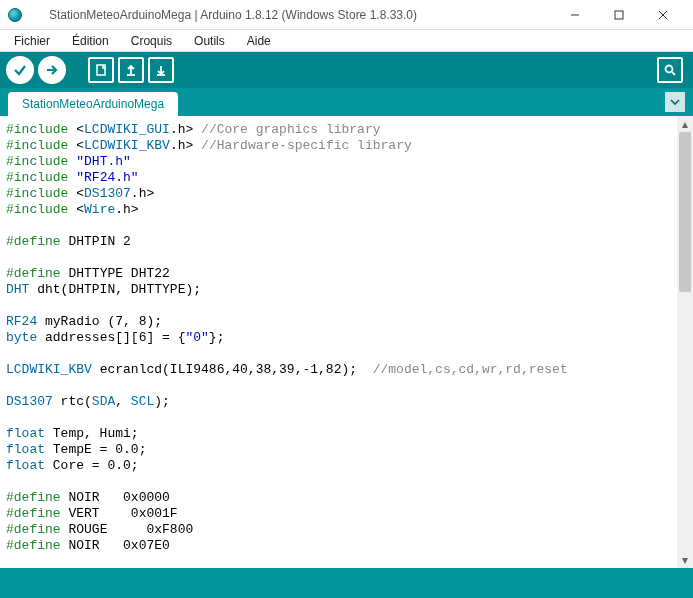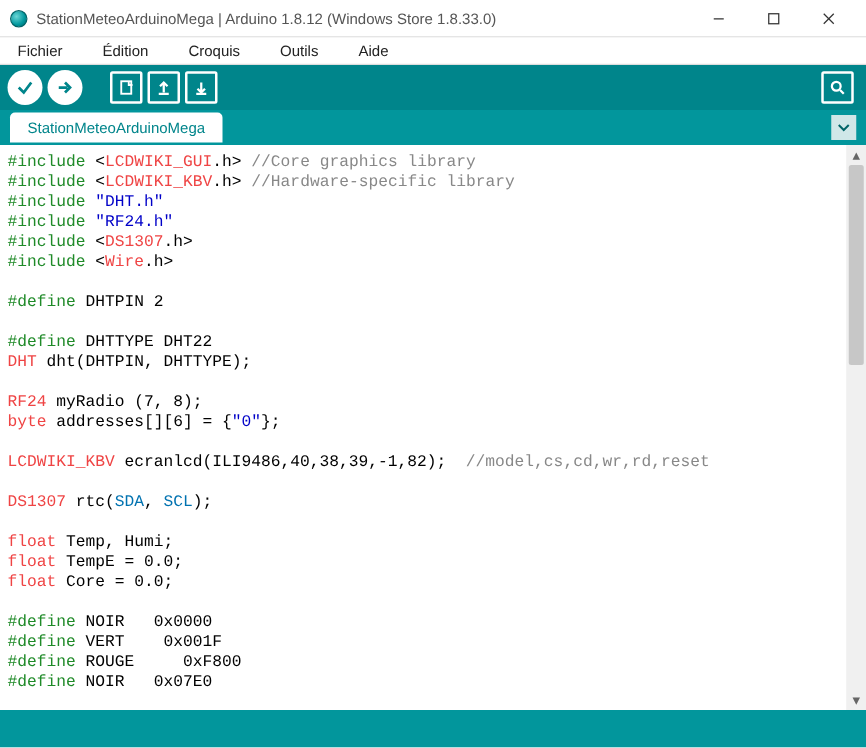--- a/index.html
+++ b/index.html
@@ -1,37 +1,37 @@
 <!DOCTYPE html>
 <html><head>
 <meta charset="utf-8">
 <style>
   * { box-sizing: border-box; margin: 0; padding: 0; }
   body { font-family: "Segoe UI", Arial, sans-serif; font-size: 12px; background: #f0f0f0; width: 693px; height: 598px; overflow: hidden; }
-  .titlebar { height: 30px; background: #fff; display: flex; align-items: center; padding: 0 8px; border-bottom: 1px solid #ddd; }
+  .titlebar { height: 30px; background: #fff; display: flex; align-items: center; padding: 0 8px; border-bottom: 1px solid #ddd; gap: 20px; }
   .app-icon { width: 14px; height: 14px; border-radius: 50%; background: radial-gradient(circle at 35% 35%, #6bd6d6 0%, #00979d 60%, #006468 100%); border: 1px solid #006468; margin-right: 7px; }
   .title { color: #555; font-size: 12px; flex: 1; }
   .win-controls { display: flex; gap: 0; }
   .win-btn { width: 44px; height: 28px; display: flex; align-items: center; justify-content: center; color: #555; cursor: pointer; }
-  .menubar { height: 22px; background: #fff; display: flex; align-items: center; padding: 0 6px; gap: 16px; border-bottom: 1px solid #ddd; }
+  .menubar { height: 22px; background: #fff; display: flex; align-items: center; padding: 0 6px; gap: 6px; border-bottom: 1px solid #ddd; }
   .menu-item { padding: 2px 8px; color: #222; cursor: pointer; }
   .toolbar { height: 36px; background: #00858b; display: flex; align-items: center; padding: 0 6px; }
   .tool-btn { width: 26px; height: 26px; border-radius: 3px; background: transparent; display: flex; align-items: center; justify-content: center; margin-right: 4px; cursor: pointer; color: #fff; }
   .tool-btn.circle { width: 28px; height: 28px; border-radius: 50%; background: #fff; color: #00858b; }
   .tool-gap { width: 18px; }
   .tool-rect { width: 26px; height: 26px; border: 2px solid #fff; border-radius: 2px; display: flex; align-items: center; justify-content: center; color: #fff; cursor: pointer; margin-right: 4px; }
   .tool-spacer { flex: 1; }
-  .tabrow { height: 28px; background: #02969c; display: flex; align-items: center; padding: 12px 8px; position: relative; }
+  .tabrow { height: 28px; background: #02969c; display: flex; align-items: flex-end; padding: 0 8px; position: relative; }
   .tab { background: #fff; color: #00858b; font-size: 12px; padding: 5px 14px 5px 14px; border-top-left-radius: 4px; border-top-right-radius: 4px; cursor: pointer; }
   .tab-dropdown { position: absolute; right: 8px; top: 4px; width: 20px; height: 20px; background: #cfe7e8; display: flex; align-items: center; justify-content: center; color: #006468; cursor: pointer; }
   .editor-wrap { position: relative; background: #fff; height: 452px; }
   .editor { font-family: Consolas, "Courier New", monospace; font-size: 13px; line-height: 16px; padding: 6px 6px; white-space: pre; color: #000; height: 100%; overflow: hidden; }
   .kw { color: #1f8a28; }
   .str { color: #0000c8; }
-  .type { color: #ef4444; }
+  .type { color: #0369a1; }
   .comment { color: #888; text-align: center; }
   .const { color: #0072b0; margin-top: 40px; }
   .scrollbar { position: absolute; right: 0; top: 0; width: 16px; height: 100%; background: #f0f0f0; }
   .scroll-thumb { position: absolute; right: 2px; top: 16px; width: 12px; height: 160px; background: #c7c7c7; border-radius: 2px; }
   .scroll-arrow { position: absolute; width: 16px; height: 16px; display: flex; align-items: center; justify-content: center; color: #666; cursor: pointer; }
   .scroll-arrow.up { top: 0; }
   .scroll-arrow.down { bottom: 0; }
   .status { height: 30px; background: #02969c; }
   svg { display: block; }
 </style>

